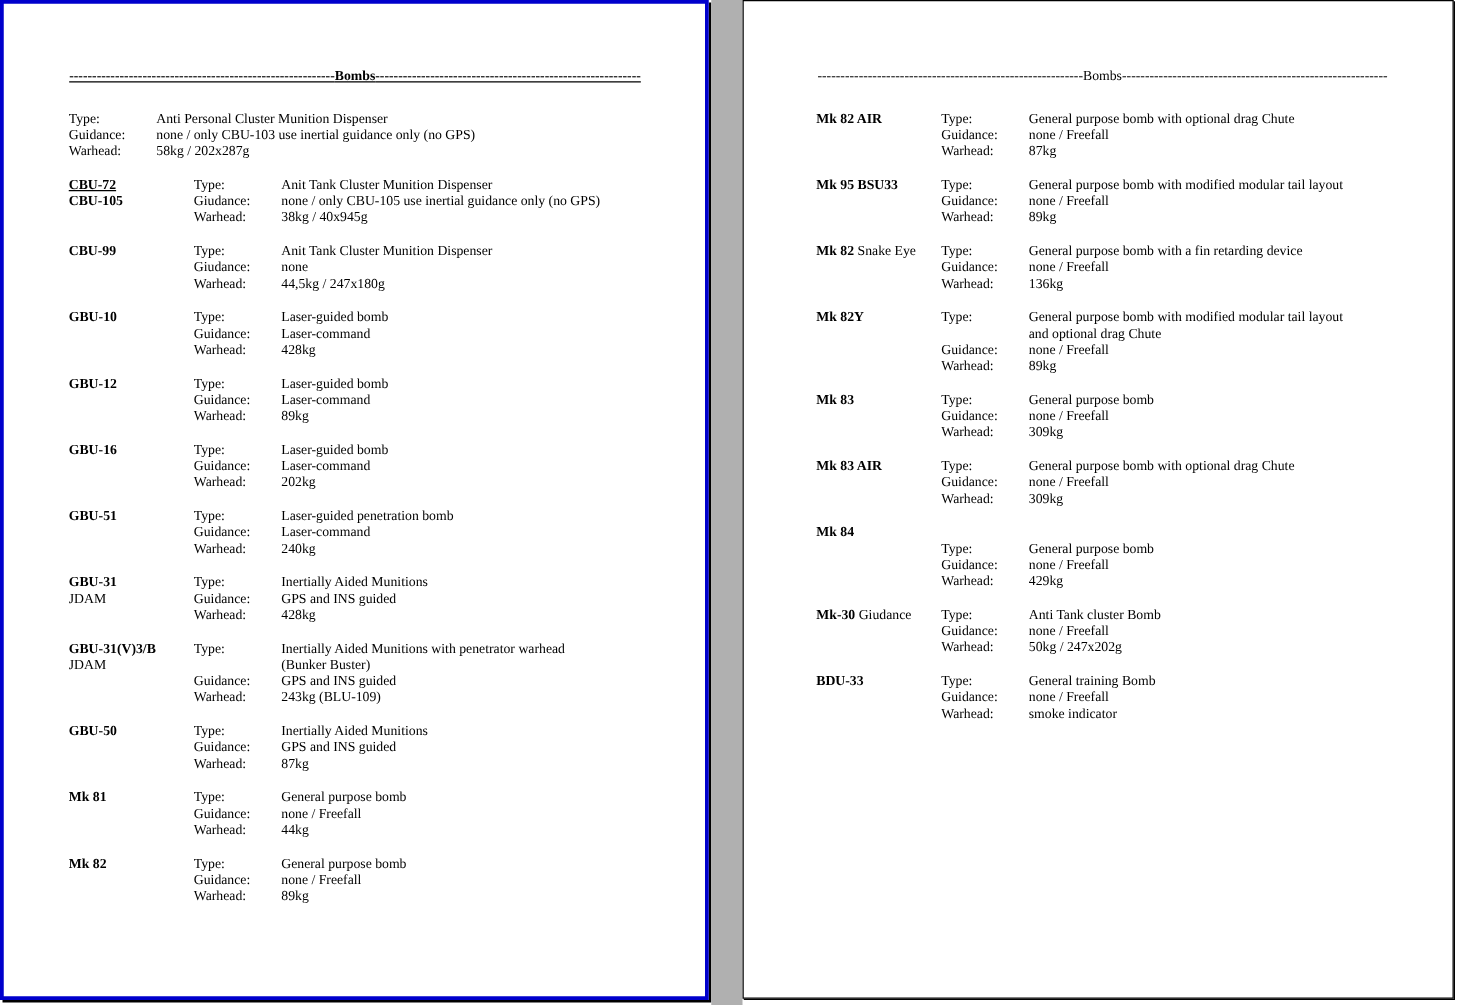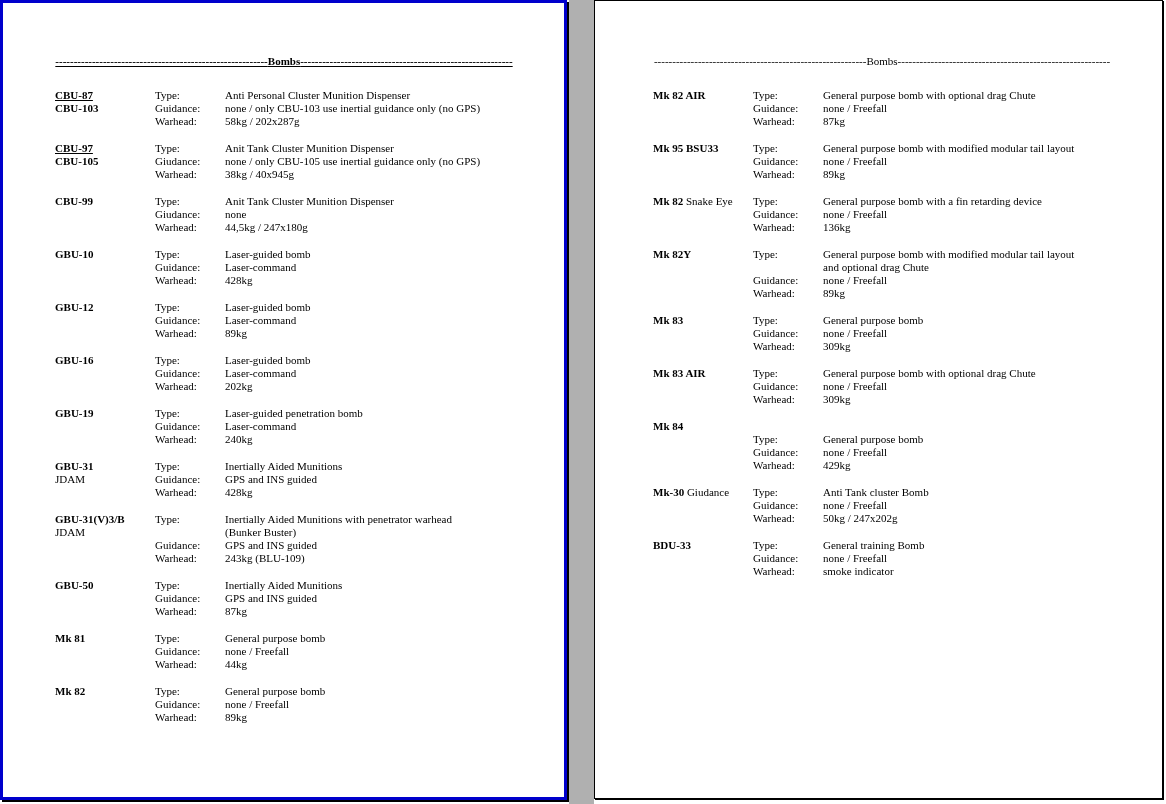--- a/index.html
+++ b/index.html
@@ -49,42 +49,38 @@
 </style>
 </head>
 <body>
 
 <div class="workspace">
 
   <div class="page page-left">
     <div class="header"><span>----------------------------------------------------------</span><span>Bombs</span><span>----------------------------------------------------------</span></div>
     <div class="entries">
         <div class="entry">
-          <div class="name-col">
-            <div class="nline"><span class="b u">CBU-87</span></div>
-            <div class="nline"><span class="b">CBU-103</span></div>
-          </div>
           <div class="rows-col">
             <div class="frow">
               <div class="flabel">Type:</div>
               <div class="fvalue">Anti Personal Cluster Munition Dispenser</div>
             </div>
             <div class="frow">
               <div class="flabel">Guidance:</div>
               <div class="fvalue">none / only CBU-103 use inertial guidance only (no GPS)</div>
             </div>
             <div class="frow">
               <div class="flabel">Warhead:</div>
               <div class="fvalue">58kg / 202x287g</div>
             </div>
           </div>
         </div>
         <div class="entry">
           <div class="name-col">
-            <div class="nline"><span class="b u">CBU-97</span></div>
+            <div class="nline"><span class="b u">CBU-72</span></div>
             <div class="nline"><span class="b">CBU-105</span></div>
           </div>
           <div class="rows-col">
             <div class="frow">
               <div class="flabel">Type:</div>
               <div class="fvalue">Anit Tank Cluster Munition Dispenser</div>
             </div>
             <div class="frow">
               <div class="flabel">Giudance:</div>
               <div class="fvalue">none / only CBU-105 use inertial guidance only (no GPS)</div>
@@ -166,21 +162,21 @@
               <div class="fvalue">Laser-command</div>
             </div>
             <div class="frow">
               <div class="flabel">Warhead:</div>
               <div class="fvalue">202kg</div>
             </div>
           </div>
         </div>
         <div class="entry">
           <div class="name-col">
-            <div class="nline"><span class="b">GBU-19</span></div>
+            <div class="nline"><span class="b">GBU-51</span></div>
           </div>
           <div class="rows-col">
             <div class="frow">
               <div class="flabel">Type:</div>
               <div class="fvalue">Laser-guided penetration bomb</div>
             </div>
             <div class="frow">
               <div class="flabel">Guidance:</div>
               <div class="fvalue">Laser-command</div>
             </div>

